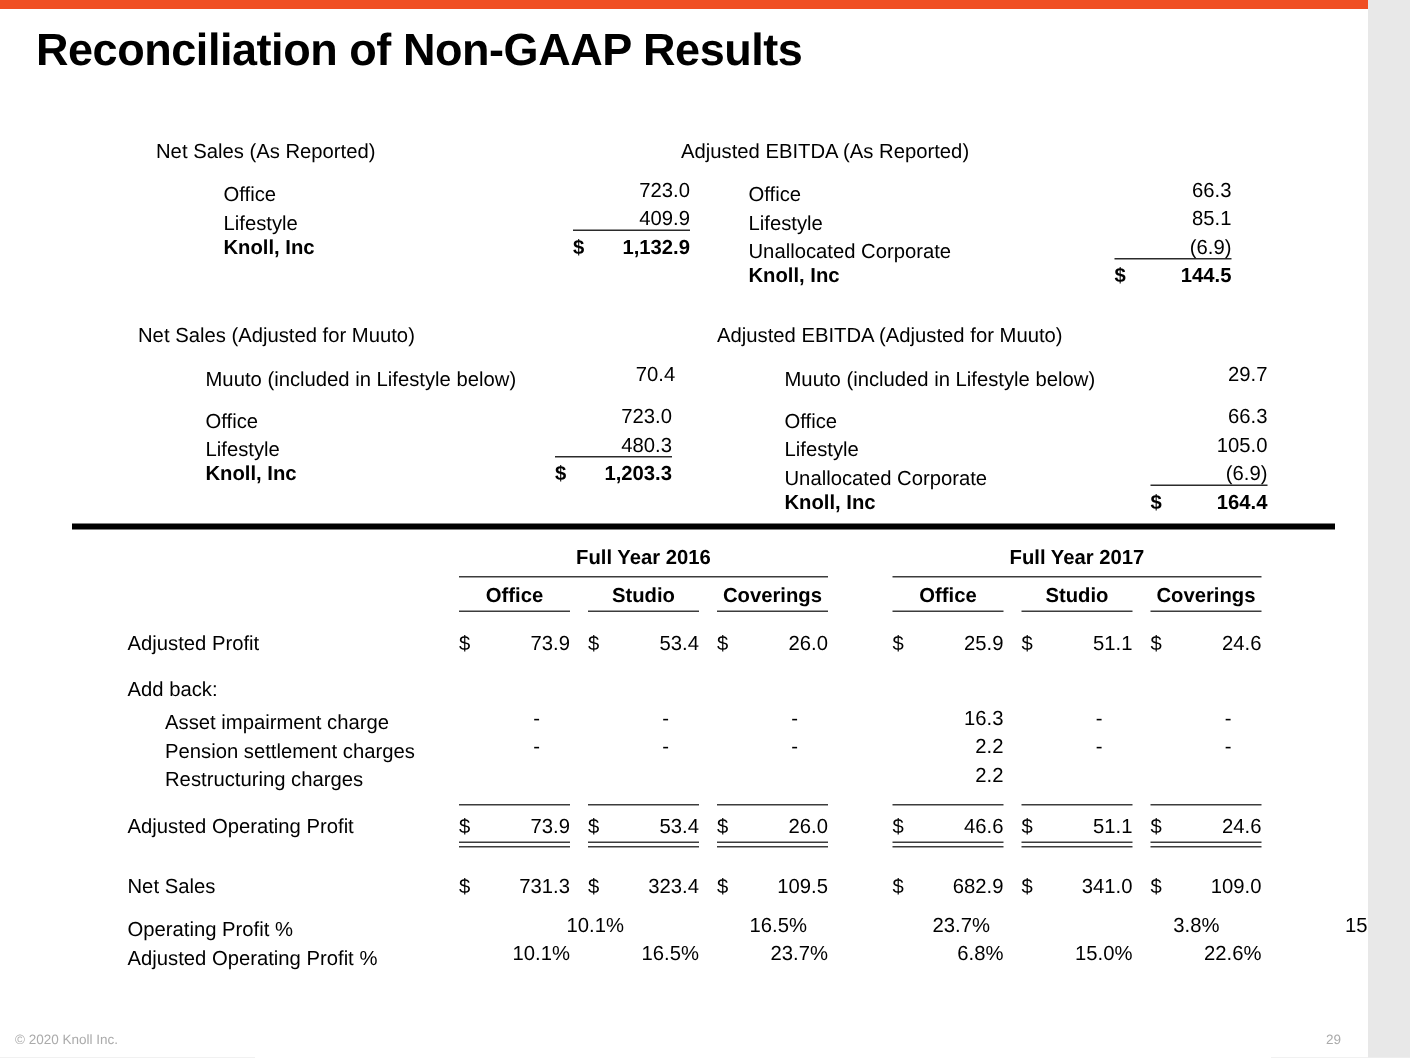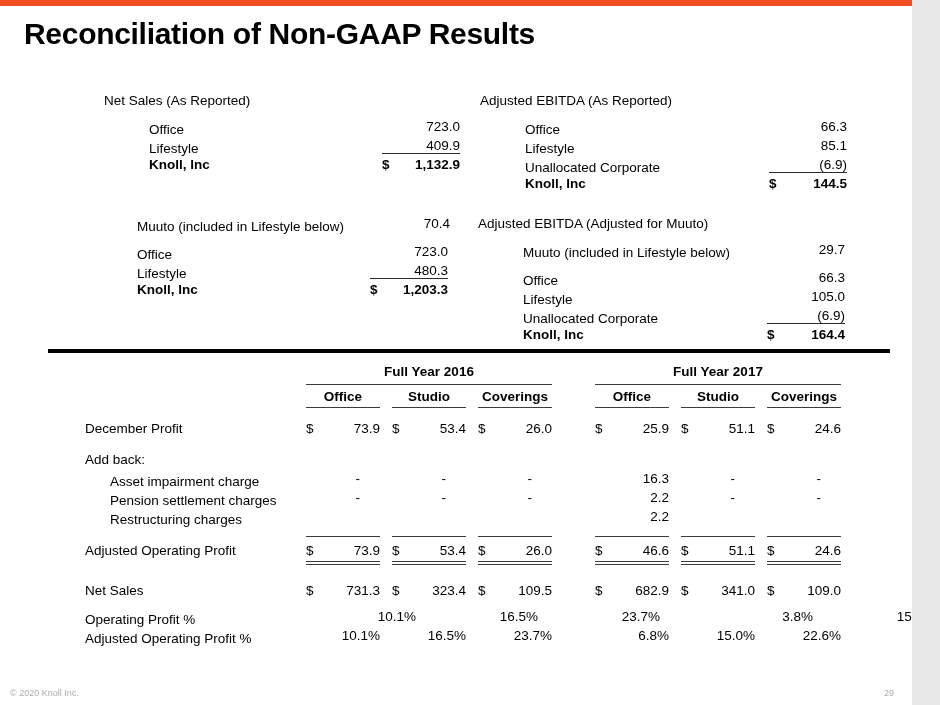--- a/index.html
+++ b/index.html
@@ -22,21 +22,21 @@
     font-size: 30px; font-weight: bold; letter-spacing: -0.3px;
     white-space: nowrap;
   }
   .period {
     position: absolute; left: 85px; top: 61px; width: 760px;
     text-align: center; font-size: 13.5px; font-weight: bold;
     border-bottom: 1.5px solid #3c3c3c; padding-bottom: 6px;
   }
   .fin-block { position: absolute; font-size: 13.5px; }
   .blk-a { left: 104px;  top: 93px;  width: 356px; }
-  .blk-b { left: 480px; top: 93px;  width: 367px; }
+  .blk-b { left: 454px; top: 93px;  width: 367px; }
   .blk-c { left: 92px;  top: 216px; width: 356px; }
   .blk-d { left: 478px; top: 216px; width: 367px; }
   .fin-header { height: 19px; margin-bottom: 7px; white-space: nowrap; }
   .fin-row { display: flex; align-items: baseline; height: 19px; padding-left: 45px; }
   .fin-label { flex: 1; white-space: nowrap; }
   .fin-val { width: 78px; flex-shrink: 0; display: flex; justify-content: space-between; }
   .fin-row.underline .fin-val { border-bottom: 1.5px solid #2b2b2b; }
   .fin-row.total { font-weight: bold; }
   .fin-row.muuto { margin-bottom: 9px; gap: 28px; }
   .divider {
@@ -142,20 +142,21 @@
     <div class="fin-row total">
       <span class="fin-label">Knoll, Inc</span>
       <span class="fin-val">
           <span class="d">$</span>
           <span class="v">144.5</span>
         </span>
     </div>
   </div>
 
   <div class="fin-block blk-c">
+    <div class="fin-header">Net Sales (Adjusted for Muuto)</div>
     <div class="fin-row muuto">
       <span class="fin-label">Muuto (included in Lifestyle below)</span>
       <span class="fin-val">
           <span class="d"></span>
           <span class="v">70.4</span>
         </span>
     </div>
     <div class="fin-row">
       <span class="fin-label">Office</span>
       <span class="fin-val">
@@ -231,21 +232,21 @@
       <div class="bt-label"></div>
       <div class="bt-colhead">Office</div>
       <div class="bt-colhead ml12">Studio</div>
       <div class="bt-colhead ml12">Coverings</div>
       <div class="bt-colhead ml43">Office</div>
       <div class="bt-colhead ml12">Studio</div>
       <div class="bt-colhead ml12">Coverings</div>
     </div>
 
     <div class="bt-row r-op">
-      <div class="bt-label">December Profit</div>
+      <div class="bt-label">Adjusted Profit</div>
       <div class="bt-cell">
           <span class="d">$</span>
           <span class="v">73.9</span>
         </div>
       <div class="bt-cell ml12">
           <span class="d">$</span>
           <span class="v">53.4</span>
         </div>
       <div class="bt-cell ml12">
           <span class="d">$</span>

